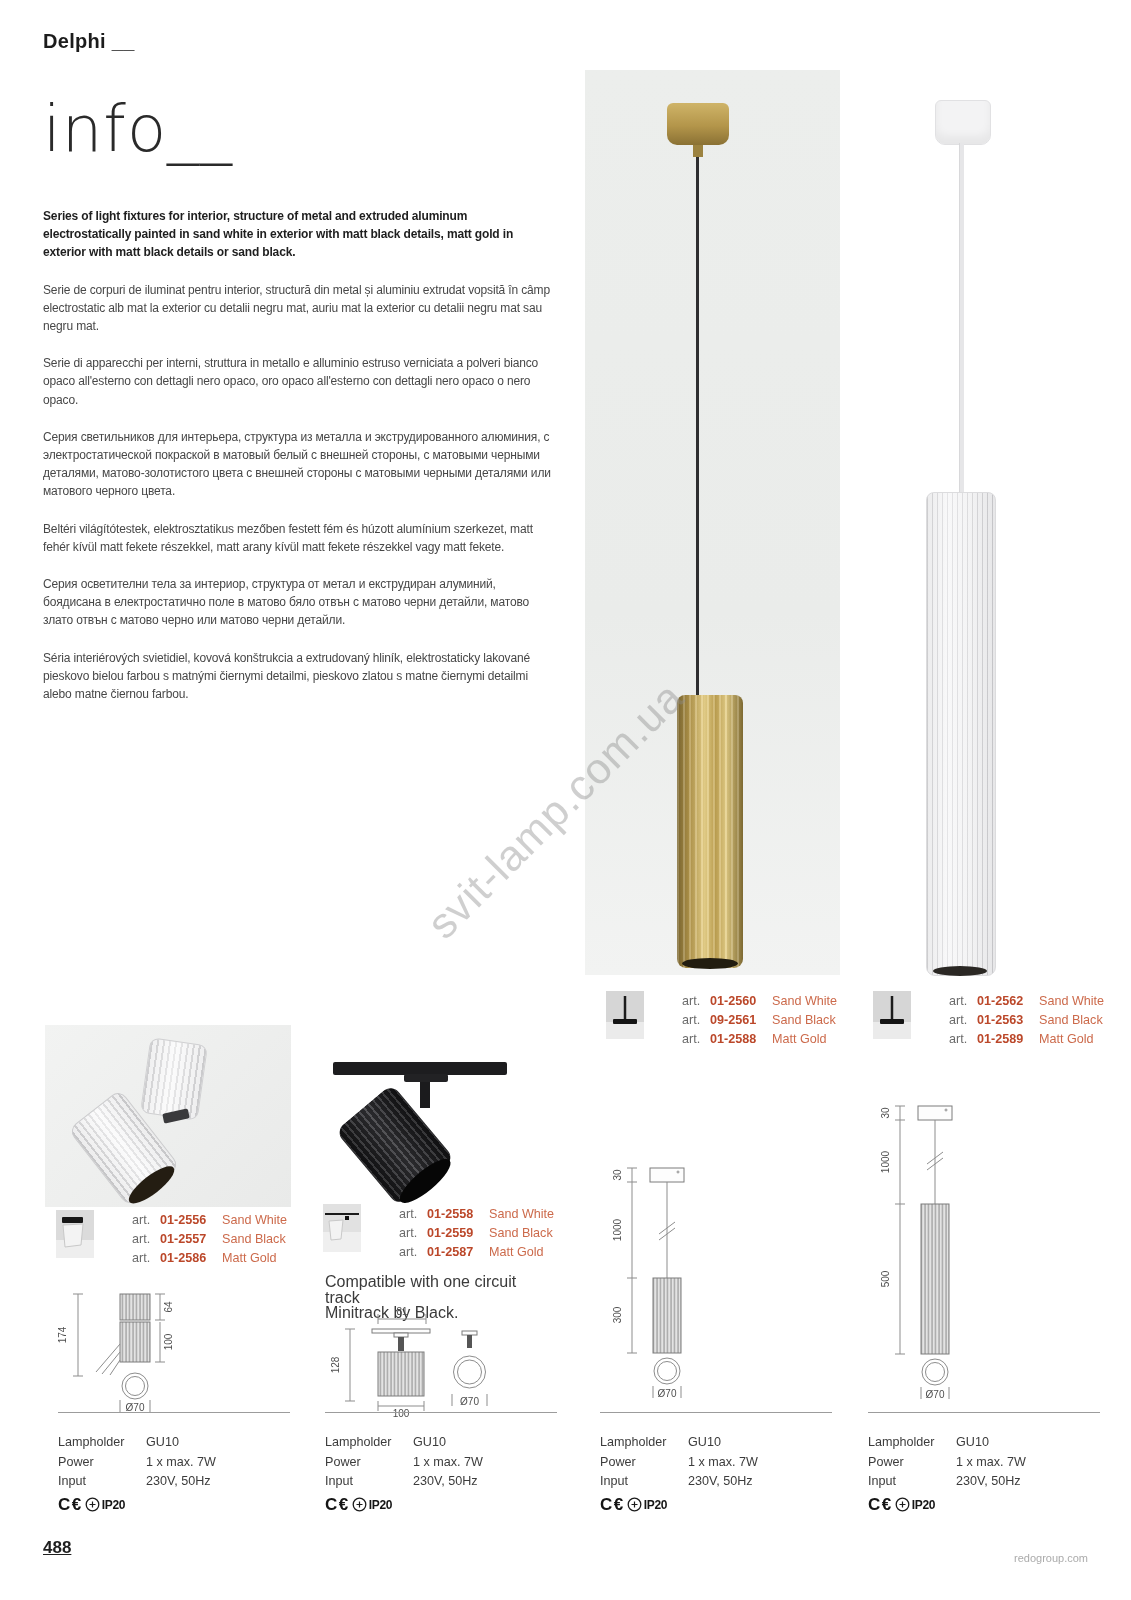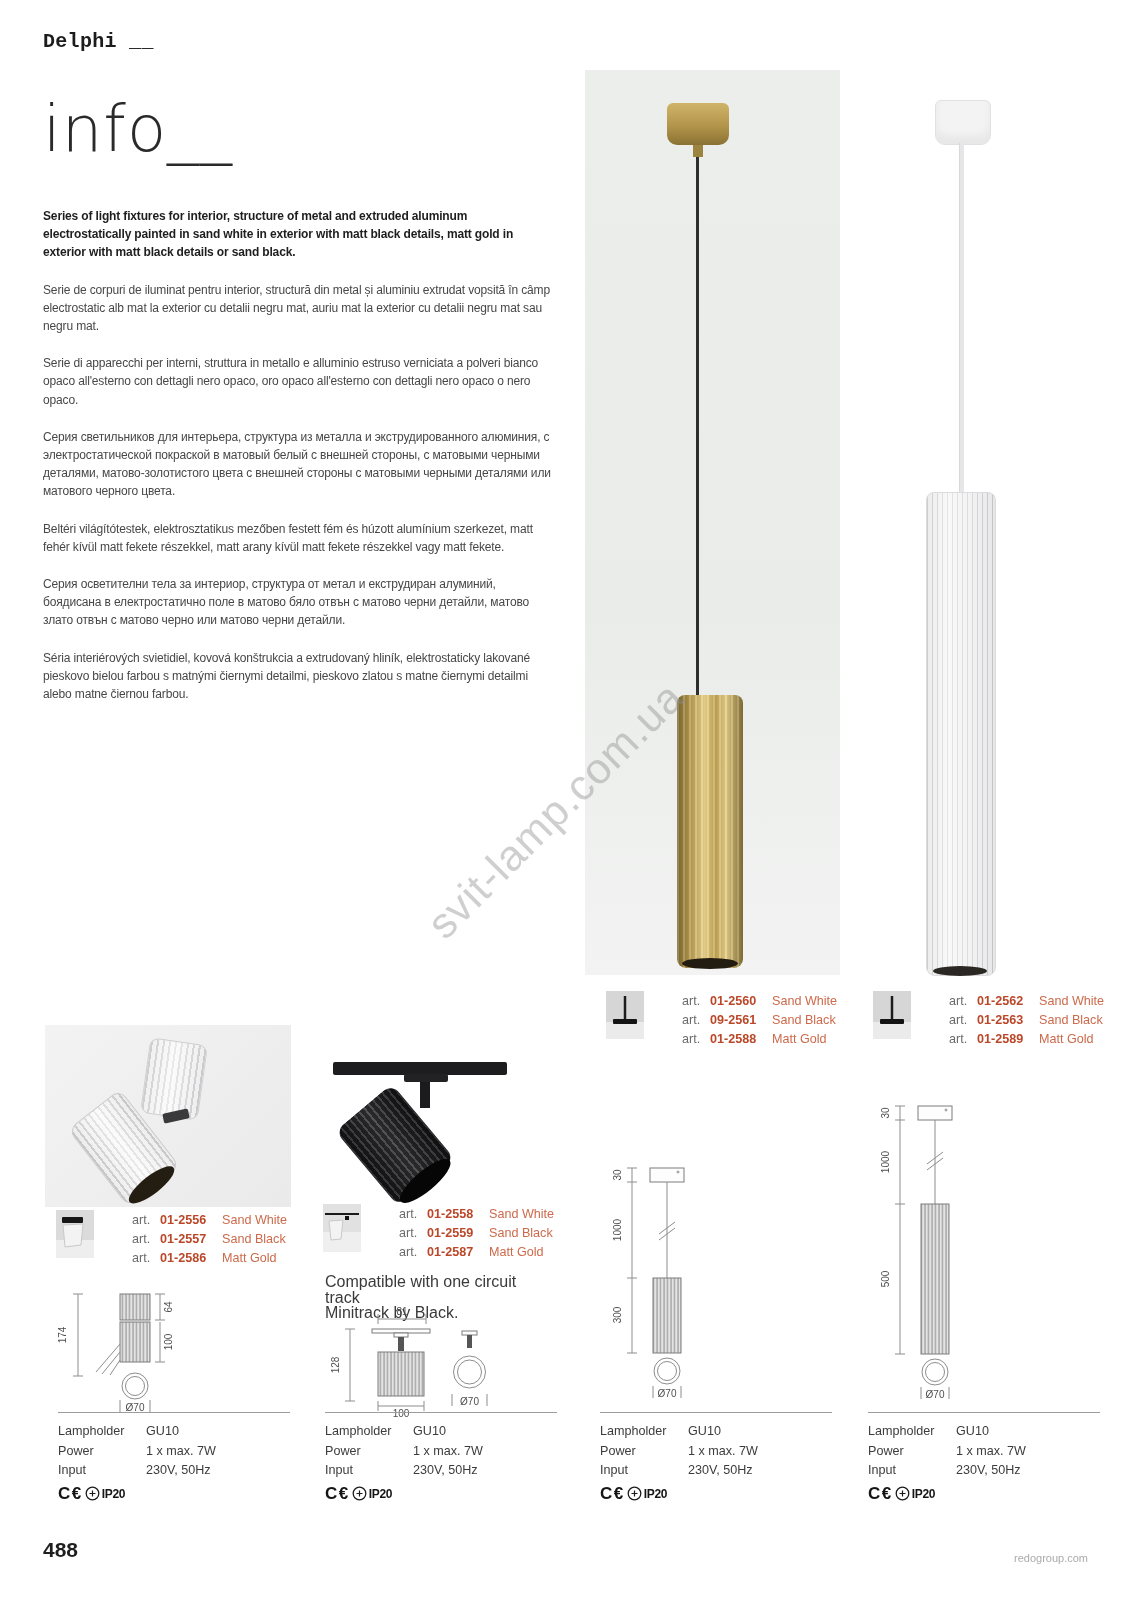--- a/index.html
+++ b/index.html
@@ -3,21 +3,21 @@
 <meta charset="utf-8">
 <style>
   html,body{margin:0;padding:0;background:#fff;}
   #page{
     position:relative; width:1131px; height:1600px; overflow:hidden;
     background:#ffffff; font-family:"Liberation Sans", sans-serif; color:#3c3c3c;
   }
   .abs{position:absolute;}
 
   
-  .brand{left:43px; top:30px; font-size:20px; font-weight:700; color:#1c1c1c; letter-spacing:.3px;font-family:Liberation Mono, monospace;}
+  .brand{left:43px; top:30px; font-size:20px; font-weight:700; color:#1c1c1c; letter-spacing:.3px;}
   .info-title{left:43px; top:92px; font-family:"DejaVu Sans", sans-serif; font-weight:200;
     font-size:64px; color:#2a2a2a; letter-spacing:1px;}
 
   
   .desc{left:43px; top:207px; width:508px;}
   .desc p{margin:0 0 19px 0; font-size:12px; line-height:18.2px; color:#474747; letter-spacing:-0.15px;}
   .desc p.lead{font-weight:700; color:#1e1e1e;}
 
   
   .photo-strip{left:585px; top:70px; width:255px; height:905px;
@@ -85,29 +85,29 @@
   
   svg.tech{overflow:visible;}
   svg.tech line, svg.tech rect.dl, svg.tech circle{stroke:#8d8d8d; stroke-width:1; fill:none;}
   svg.tech rect.body{stroke:#7c7c7c; stroke-width:1; fill:url(#ribs);}
   svg.tech rect.solid{stroke:#7c7c7c; stroke-width:1; fill:#fdfdfd;}
   svg.tech rect.dark{fill:#555; stroke:none;}
   svg.tech text{fill:#4f4f4f; font-size:10px; font-family:"Liberation Sans",sans-serif; text-anchor:middle;}
   svg.tech .hatch{stroke:#d5d5d5;}
 
   
-  .spec{width:232px; border-top:1px solid #9c9c9c; padding-top:9px;}
+  .spec{width:232px; border-top:1px solid #9c9c9c; padding-top:20px;}
   .spec-row{display:flex; font-size:12.6px; line-height:19.5px; color:#3c3c3c;}
   .spec-label{width:88px;}
   .spec-certs{display:flex; align-items:center; margin-top:3px; gap:2px;}
   .ce-mark{font-size:17px; font-weight:700; color:#151515; letter-spacing:1.5px;}
   .ip-rating{font-size:12px; font-weight:700; color:#151515; letter-spacing:-0.3px;}
 
   
-  .page-num{left:43px; top:1538px; font-size:21px; font-weight:700; color:#1f1f1f;}
+  .page-num{left:43px; top:1538px; font-size:17px; font-weight:700; color:#1f1f1f;text-decoration:underline;}
   .site{right:43px; top:1552px; font-size:11px; color:#ababab;text-align:center;}
 
   
   .watermark{left:305px; top:600px; width:500px; height:420px; display:flex; align-items:center;
     justify-content:center; pointer-events:none;}
   .watermark span{transform:rotate(-45deg); font-size:43px; color:rgba(140,140,140,.42); letter-spacing:1px; white-space:nowrap;}
 </style>
 </head>
 <body>
 

